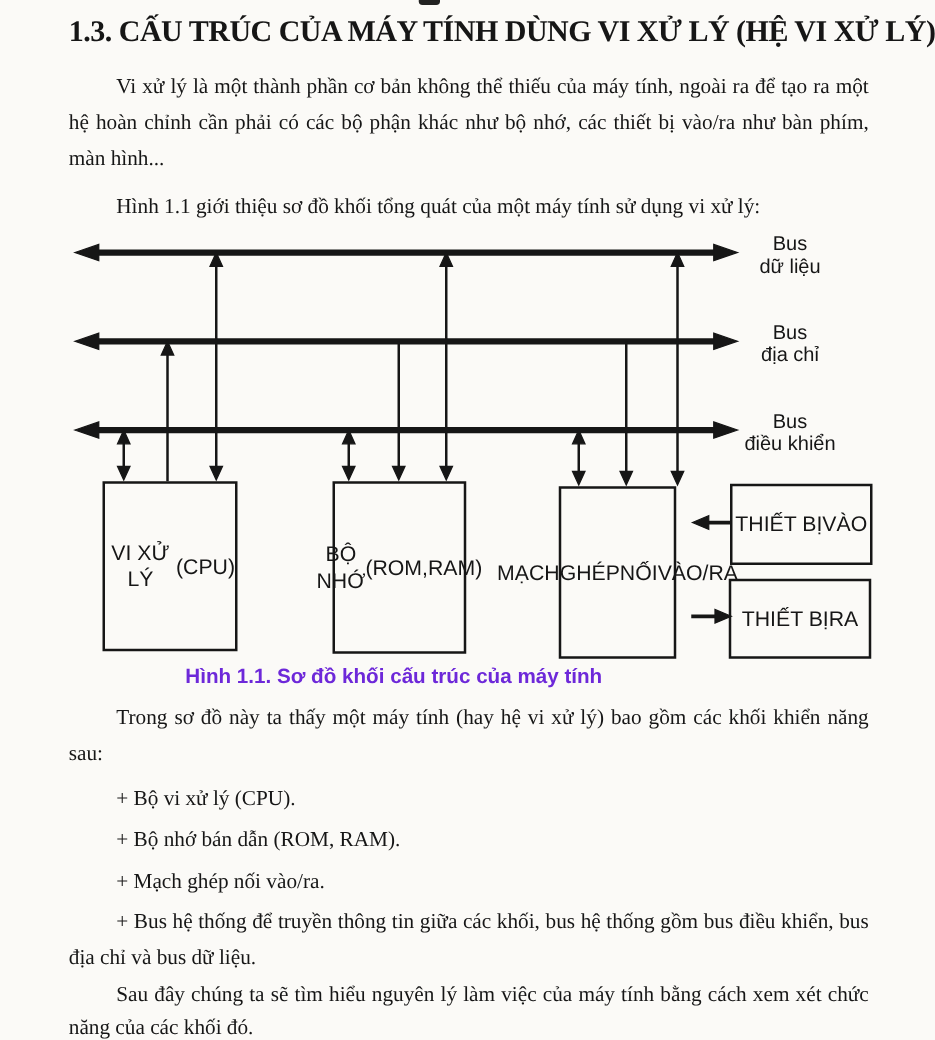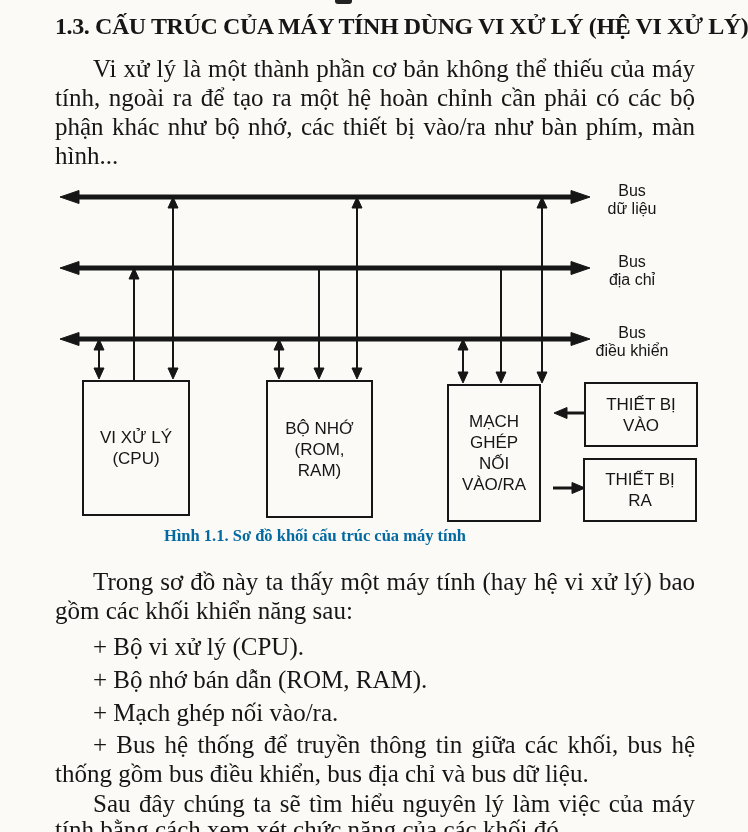--- a/index.html
+++ b/index.html
@@ -10,62 +10,63 @@
   }
   .page{padding:10px 53px 0 55px;position:relative;}
   .artifact{position:absolute;left:335px;top:0;width:17px;height:4px;background:#222;border-radius:0 0 3px 3px;}
   h1.heading{
     font-family:"Liberation Serif", serif;
     font-size:24px;line-height:32px;font-weight:700;
     letter-spacing:-0.4px;white-space:nowrap;
     margin:0 0 12px 0;
   }
   p.body{
-    font-size:25px;line-height:29px;
+    font-size:17px;line-height:29px;
     text-align:justify;text-indent:38px;
     margin:0 0 9px 0;
   }
   p.tight{margin-bottom:5px;}
   p.bullet{margin-bottom:4px;}
   p.bullet-last{margin-bottom:3px;}
   p.final{line-height:26px;margin-bottom:0;}
-  .figure{margin:0 -53px 21px -55px;}
+  .figure{margin:0 -53px 8px -55px;}
   .diagram{position:relative;width:748px;height:346px;}
   .diagram svg{position:absolute;left:0;top:0;}
   .dbox{
     position:absolute;box-sizing:border-box;
     border:2px solid #161616;background:transparent;
-    display:flex;flex-direction:column;justify-content:center;align-items:center;
+    display:flex;flex-direction:row;justify-content:center;align-items:center;
     font-family:"Liberation Sans", sans-serif;
     font-size:17px;line-height:21px;text-align:center;color:#161616;
   }
   .bus-label{
     position:absolute;left:578px;width:108px;text-align:center;
     font-family:"Liberation Sans", sans-serif;
     font-size:16px;line-height:17.5px;color:#161616;
   }
   .caption{
     width:630px;text-align:center;
-    font-family:Liberation Serif, serif;
+    font-family:Liberation Sans, sans-serif;
     font-weight:700;font-size:16.5px;line-height:20px;
-    margin-top:1px;color:#0369a1;
+    margin-top:1px;color:#6d28d9;
   }
   line,polygon{stroke:#161616;fill:#161616;}
   line{stroke-linecap:butt;}
 </style>
 </head>
 <body>
 
 <div class="page">
   <div class="artifact"></div>
 
   <h1 class="heading">1.3. CẤU TRÚC CỦA MÁY TÍNH DÙNG VI XỬ LÝ (HỆ VI XỬ LÝ)</h1>
 
   <p class="body">Vi xử lý là một thành phần cơ bản không thể thiếu của máy tính, ngoài ra để tạo ra một hệ hoàn chỉnh cần phải có các bộ phận khác như bộ nhớ, các thiết bị vào/ra như bàn phím, màn hình...</p>
 
+  <p class="body tight">Hình 1.1 giới thiệu sơ đồ khối tổng quát của một máy tính sử dụng vi xử lý:</p>
 
   <div class="figure">
     <div class="diagram">
 
       <svg width="748" height="346" viewBox="0 0 748 346">
 
         <g>
           <line x1="76" y1="18" x2="574" y2="18" stroke-width="5"></line>
           <polygon points="60,18 79,11.5 79,24.5"></polygon>
           <polygon points="590,18 571,11.5 571,24.5"></polygon>

